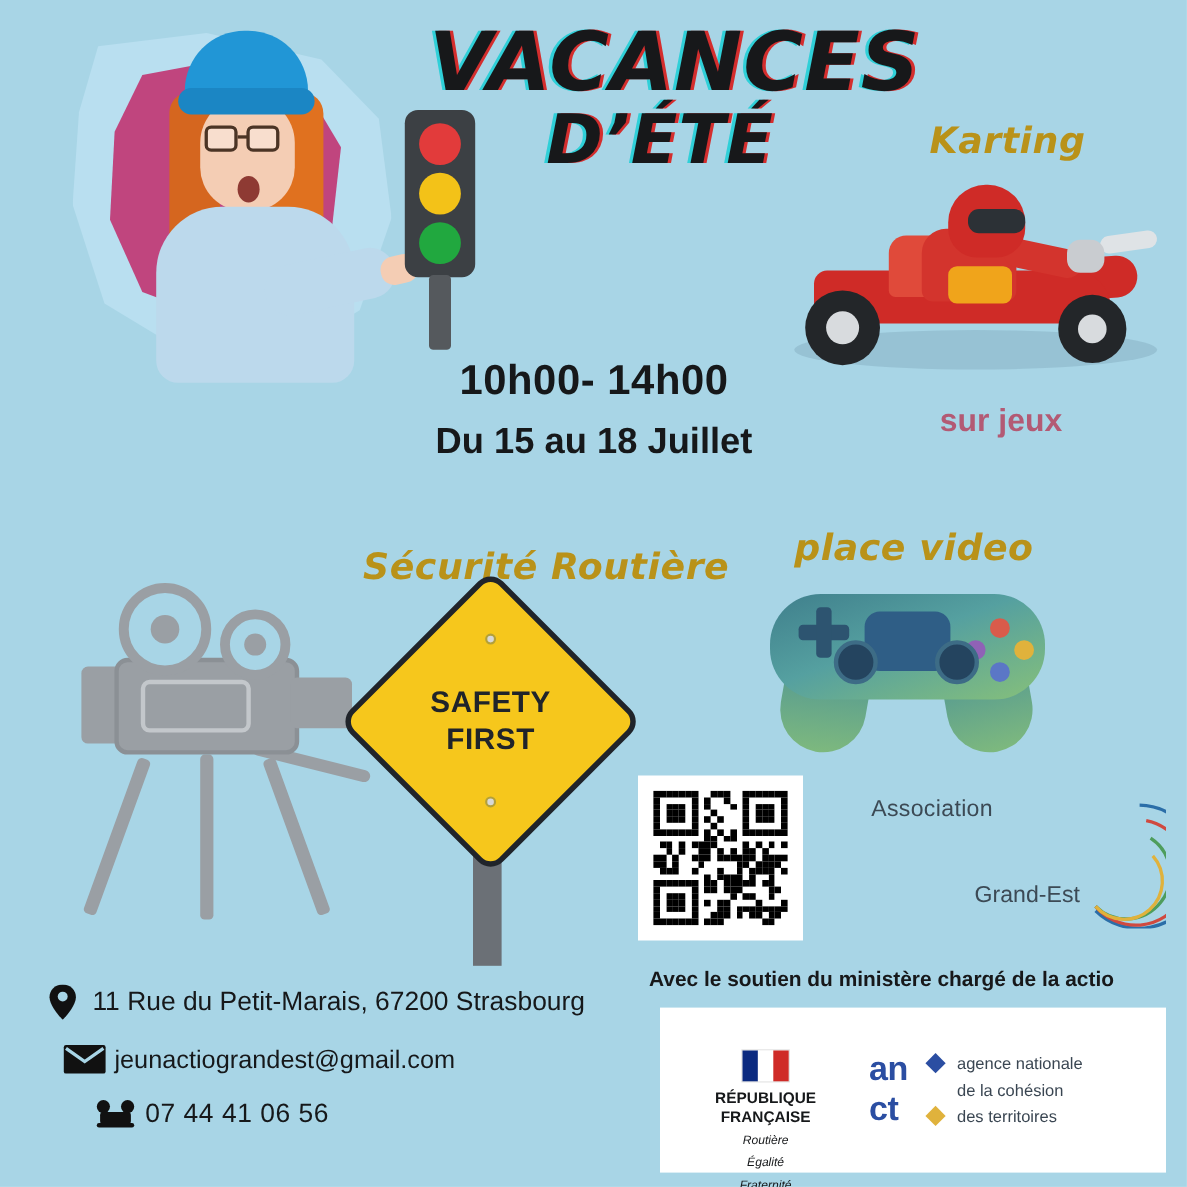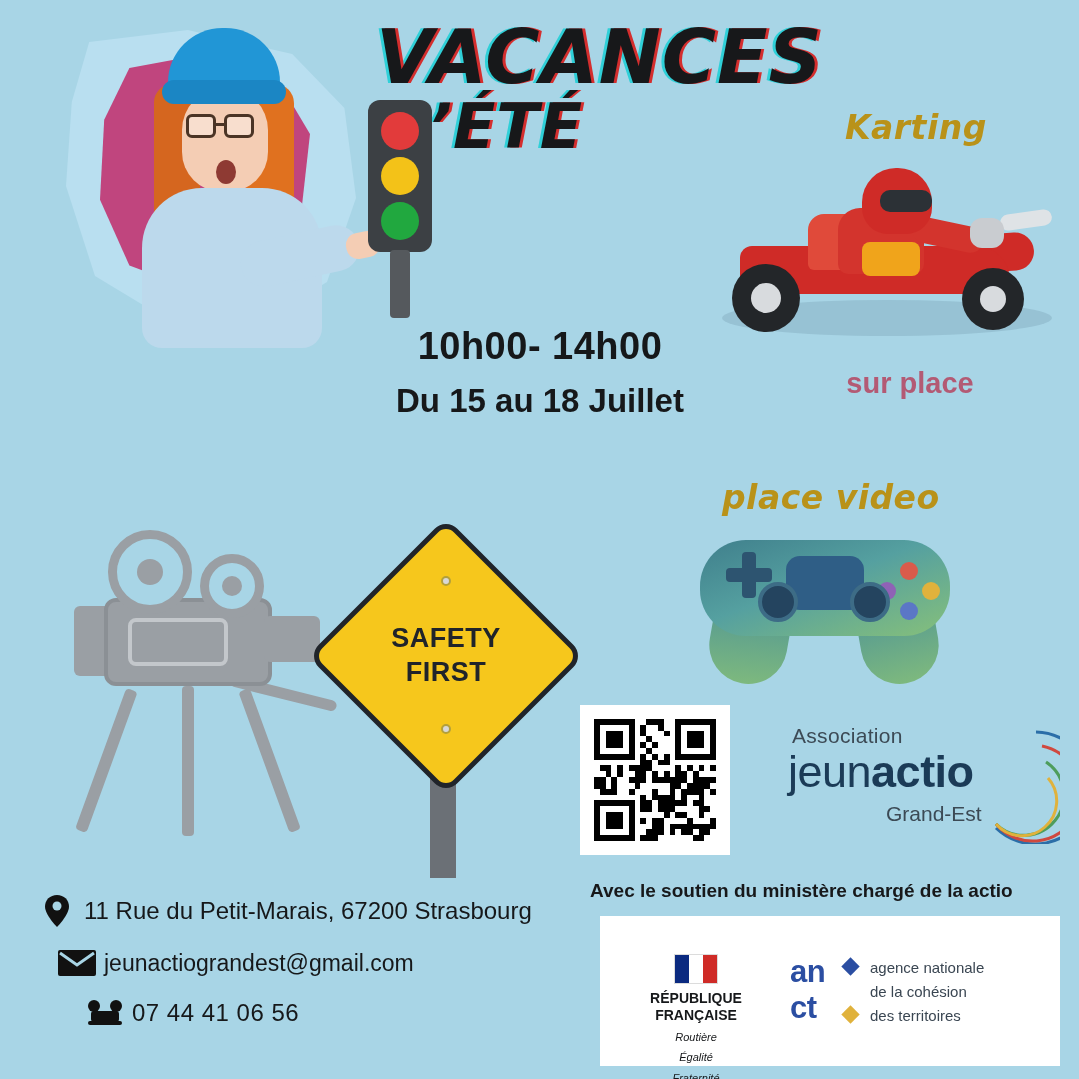--- a/index.html
+++ b/index.html
@@ -10,22 +10,23 @@
   }
   #poster {
     position: relative;
     width: 1079px; height: 1079px;
     background: #a8d5e6;
   }
 
   
   .title-block {
     position: absolute;
-    left: 376px; top: 22px;
+    left: 390px; top: 22px;
     width: 420px;
+    text-align: center;
   }
   .title-line {
     font-family: "DejaVu Sans", sans-serif;
     font-weight: 900;
     font-style: italic;
     color: #17181a;
     letter-spacing: 1px;
     line-height: 0.95;
     text-shadow: 3px 0 0 #d42e2e, -3px 0 0 #2fd0d8;
   }
@@ -439,40 +440,41 @@
     <div class="k-helmet"></div>
     <div class="k-visor"></div>
     <div class="k-wheel rear">
         <i></i>
       </div>
     <div class="k-wheel front">
         <i></i>
       </div>
   </div>
   <div class="repas">
-    <div>sur place</div>
+    <div>sur jeux</div>
   </div>
 
   <div class="camera">
     <div class="cam-tripod-l"></div>
     <div class="cam-tripod-r"></div>
     <div class="cam-tripod-c"></div>
     <div class="cam-handle"></div>
     <div class="cam-hood"></div>
     <div class="cam-body"></div>
     <div class="cam-body-in"></div>
     <div class="cam-lens"></div>
     <div class="cam-reel big">
         <i></i>
       </div>
     <div class="cam-reel small">
         <i></i>
       </div>
   </div>
 
+  <div class="lbl" id="lbl-secu">Sécurité Routière</div>
   <div class="sign">
     <div class="sign-pole"></div>
     <div class="sign-diamond"></div>
     <div class="sign-text">
       <span>SAFETY</span>
       <span>FIRST</span>
     </div>
     <div class="sign-dot t"></div>
     <div class="sign-dot b"></div>
   </div>
@@ -722,21 +724,20 @@
         <i style="grid-row-start: 21; grid-column-start: 9;"></i>
         <i style="grid-row-start: 21; grid-column-start: 10;"></i>
         <i style="grid-row-start: 21; grid-column-start: 11;"></i>
         <i style="grid-row-start: 21; grid-column-start: 18;"></i>
         <i style="grid-row-start: 21; grid-column-start: 19;"></i>
       </div>
   </div>
 
   <div class="ja-logo">
     <div class="ja-assoc">Association</div>
-    <div class="ja-main"><span>jeun</span><b>actio</b></div>
     <div class="ja-sub">Grand-Est</div>
     <svg class="ja-arc" viewBox="0 0 128 128">
       <path d="M104,16 a56,56 0 1,1 -40,96" fill="none" stroke="#2b6ea8" stroke-width="3"></path>
       <path d="M110,30 a48,48 0 1,1 -46,78" fill="none" stroke="#d0493f" stroke-width="3"></path>
       <path d="M114,46 a40,40 0 1,1 -50,62" fill="none" stroke="#4e9d5c" stroke-width="3"></path>
       <path d="M116,62 a32,32 0 1,1 -52,46" fill="none" stroke="#e0b23c" stroke-width="3"></path>
     </svg>
   </div>
 
   <div class="support">Avec le soutien du ministère chargé de la actio</div>

